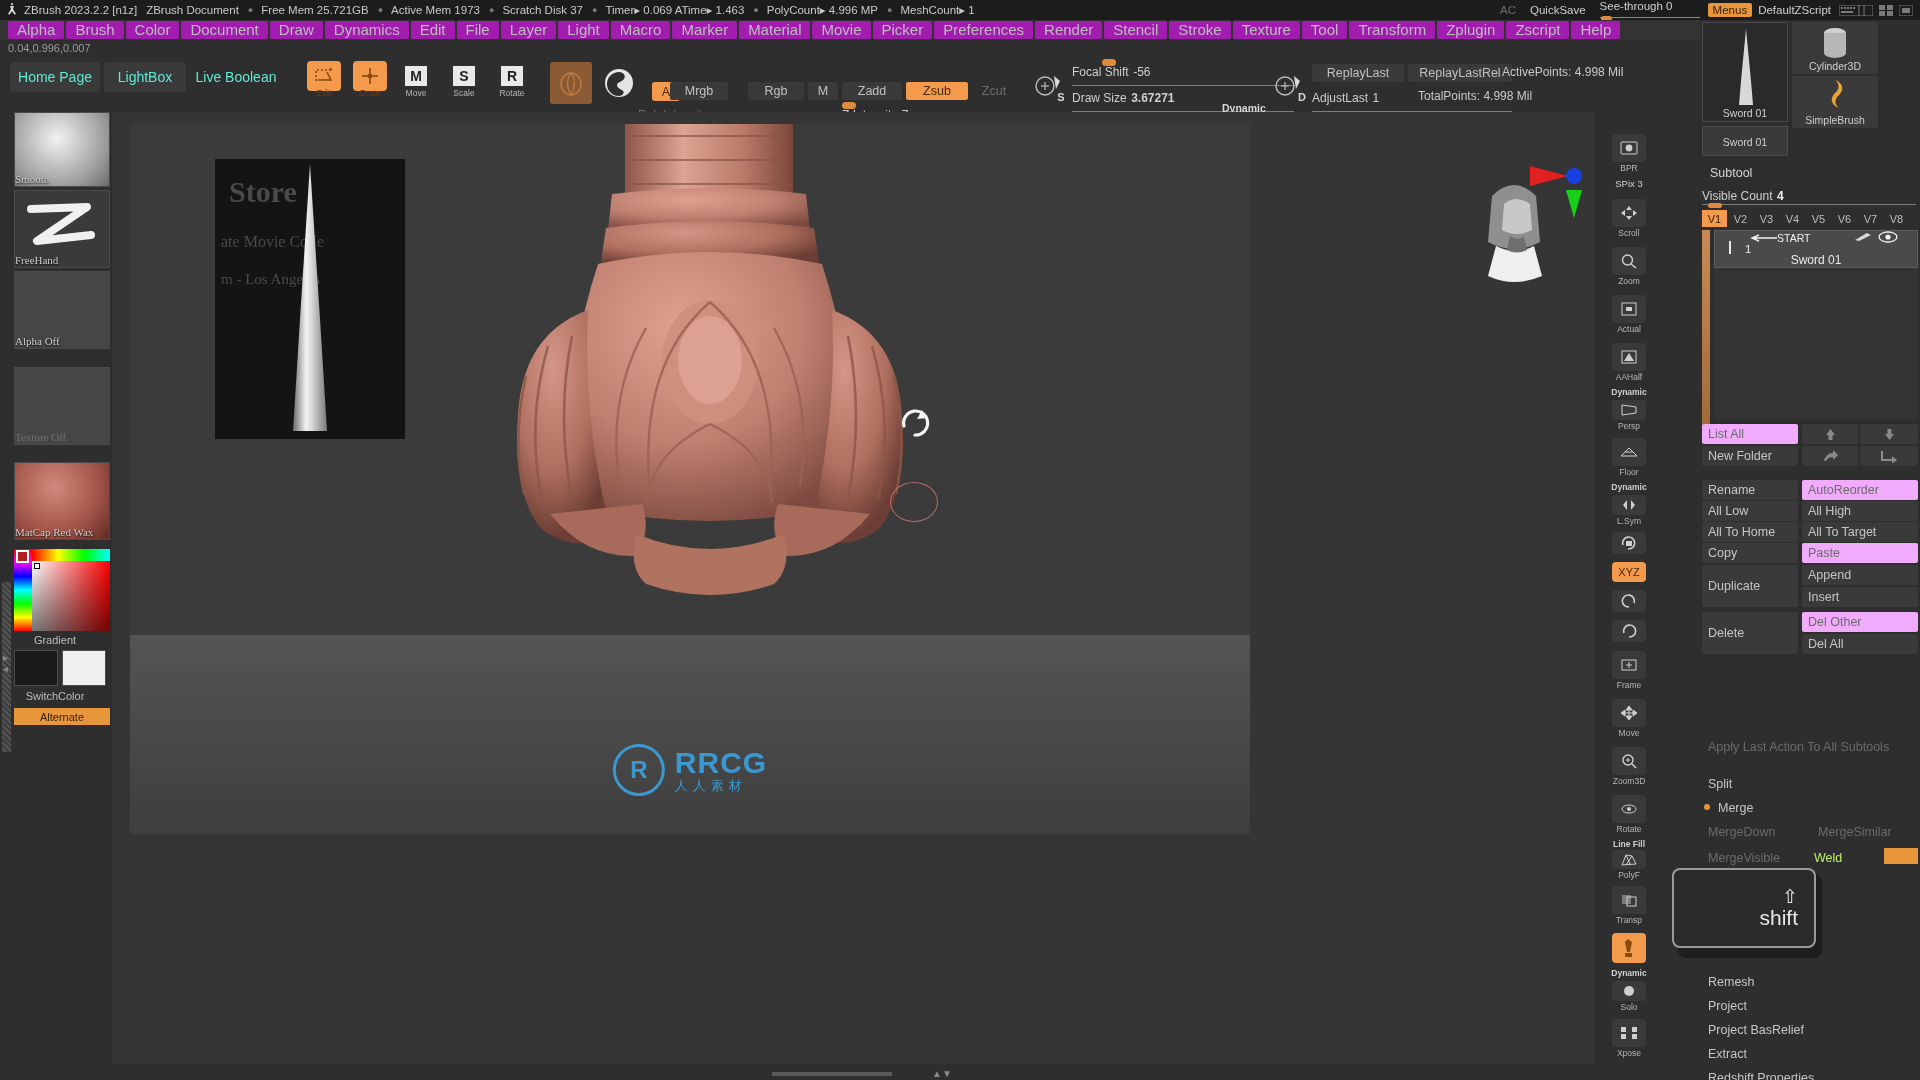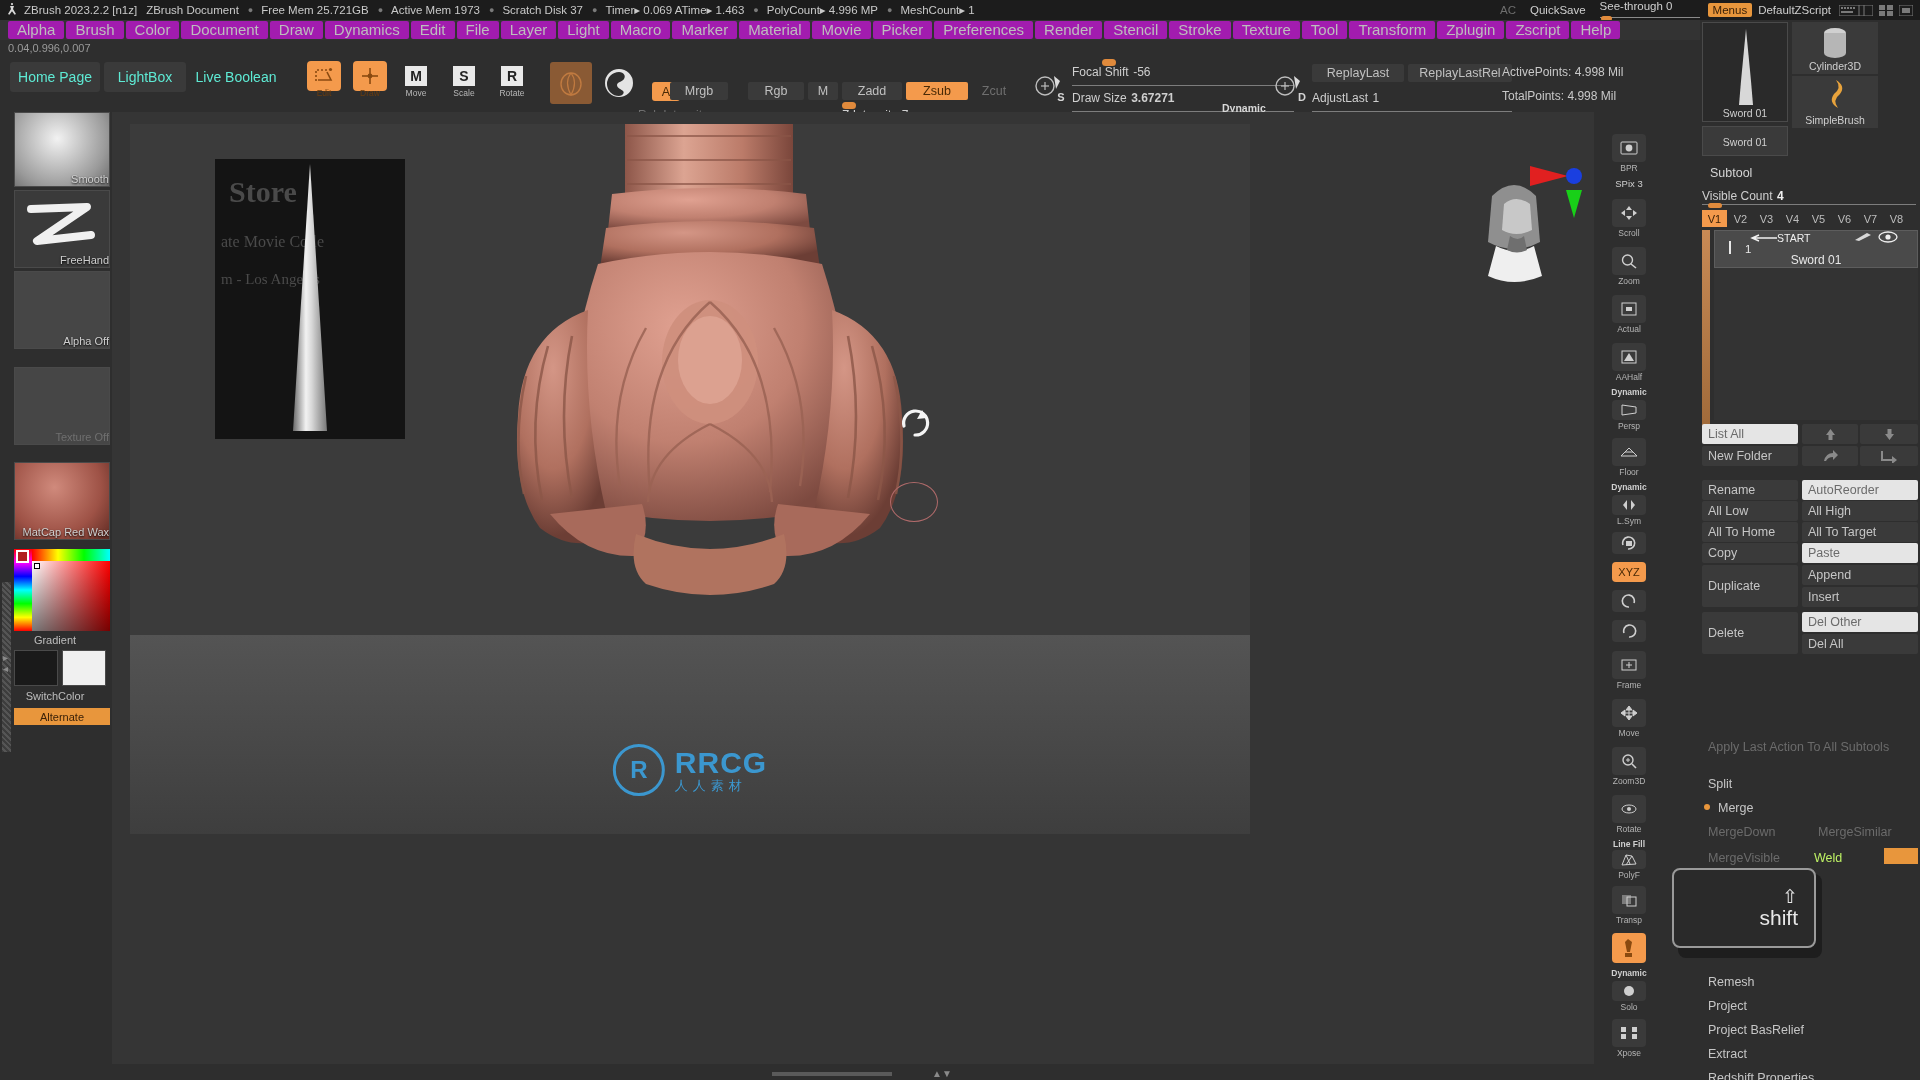--- a/index.html
+++ b/index.html
@@ -56,22 +56,22 @@
   .sl-label { font-size:12px; color:#cfcfcf; white-space:nowrap; }
   .sl-track { height:1px; background:#7d7d7d; margin-top:5px; position:relative; }
   .sl-knob { position:absolute; top:-3px; width:14px; height:7px; border-radius:4px; background:#e08a3c; }
   .dynamic-tag { position:absolute; font-size:10.5px; font-weight:bold; color:#d8d8d8; }
 
   .circicon { position:absolute; width:30px; height:30px; }
 
   
   .leftshelf { position:absolute; left:0; top:112px; width:110px; height:820px; background:#2e2e2e; }
   .swatch { position:absolute; left:14px; width:96px; border:1px solid #4a4a4a; background:#3a3a3a; }
-  .swatch .sw-lbl { position:absolute; bottom:1px; left:0; width:100%; text-align:right;
-    font-size:11px; color:#cfcfcf; text-shadow:0 1px 2px #000; }
+  .swatch .sw-lbl { position:absolute; bottom:1px; left:0; width:100%; text-align:left;
+    font-size:11px; color:#cfcfcf; text-shadow:0 1px 2px #000;font-family:Liberation Serif, serif; }
   .sw-dim { color:#6f6f6f !important; text-shadow:none !important; }
   .leftlabel { position:absolute; left:0; width:110px; text-align:center; font-size:11px; color:#bdbdbd; }
   .dragstrip { position:absolute; left:2px; width:9px; background:
     repeating-linear-gradient(45deg,#3d3d3d 0 2px,#555 2px 4px); }
 
   
   .canvaswrap { position:absolute; left:112px; top:112px; width:1482px; height:960px;
     background:#353535; }
   .docarea { position:absolute; left:18px; top:12px; width:1120px; height:710px;
     background:linear-gradient(#464646,#3a3a3a 72%,#505050 72.2%,#424242); overflow:hidden; }
@@ -104,21 +104,21 @@
   .rv-free { font-size:9.5px; color:#cfcfcf; text-align:center; }
 
   
   .rightpanel { position:absolute; left:1700px; top:20px; width:220px; height:1060px; background:#2e2e2e; }
   .toolthumb { position:absolute; background:#3a3a3a; border:1px solid #4a4a4a; }
   .toolthumb .tt-lbl { position:absolute; bottom:2px; left:0; width:100%; text-align:center;
     font-size:10.5px; color:#cfcfcf; }
   .panel-title { font-size:12.5px; color:#d5d5d5; }
   .pbtn { position:absolute; background:#3a3a3a; color:#c6c6c6; font-size:12.5px;
     display:flex; align-items:center; padding-left:6px; border-radius:2px; }
-  .pbtn.dim { color:#6b6b6b; background:#e5e5e5; }
+  .pbtn.dim { color:#6b6b6b; background:#f0abfc; }
   .pbtn.plain { background:transparent; }
   .vtab { width:25px; height:17px; font-size:11px; display:flex; align-items:center;
     justify-content:center; color:#bdbdbd; }
   .vtab.sel { background:#f49a4c; color:#3a2108; }
 
   .subtool-list { position:absolute; background:#383838; border:1px solid #4d4d4d; }
   .sl-row { position:relative; height:38px; background:#4a4a4a; border:1px solid #5d5d5d; }
 
   .shiftkey { position:absolute; background:#2a2a2a; border:2px solid #9a9a9a;
     border-radius:8px; display:flex; flex-direction:column; align-items:flex-end;
@@ -354,21 +354,21 @@
     <div class="sliderbox" style="left:1312px;top:30px;width:200px;">
       <span class="sl-label">AdjustLast</span>
       <span class="sl-label">1</span>
       <div class="sl-track"></div>
     </div>
 
     <div style="position:absolute;left:1502px;top:7px;font-size:12px;color:#c9c9c9;">
       <span>ActivePoints:</span>
       <span>4.998 Mil</span>
     </div>
-    <div style="position:absolute;left:1502px;top:31px;font-size:12px;color:#c9c9c9;">
+    <div style="position:absolute;left:1418px;top:31px;font-size:12px;color:#c9c9c9;">
       <span>TotalPoints:</span>
       <span>4.998 Mil</span>
     </div>
   </div>
 
   <div class="leftshelf">
     <div class="dragstrip" style="top:470px;height:170px;"></div>
     <div style="position:absolute;left:3px;top:540px;color:#8a8a8a;font-size:10px;">▸<br>◂</div>
 
     <div class="swatch" style="top:0px;height:75px;background:radial-gradient(circle at 45% 35%,#f2f2f2,#9a9a9a 70%,#6a6a6a);">

